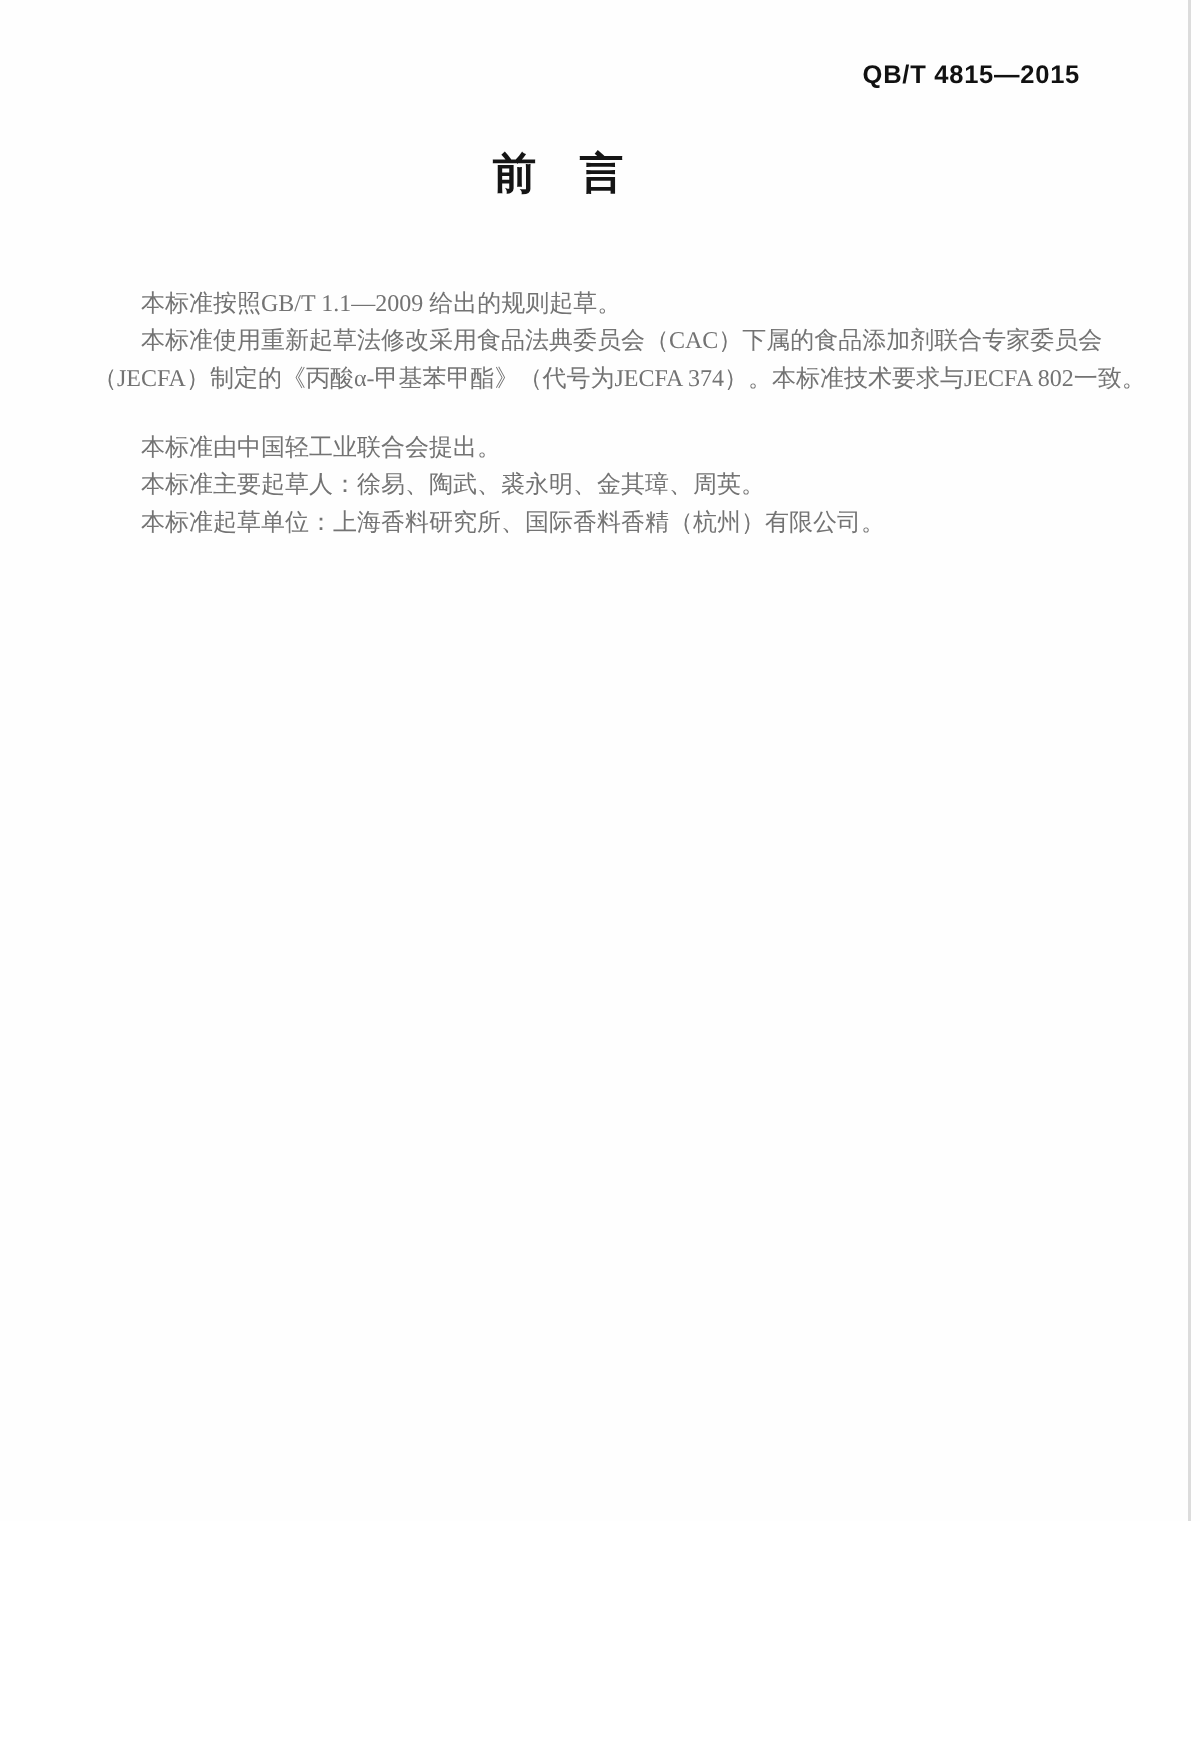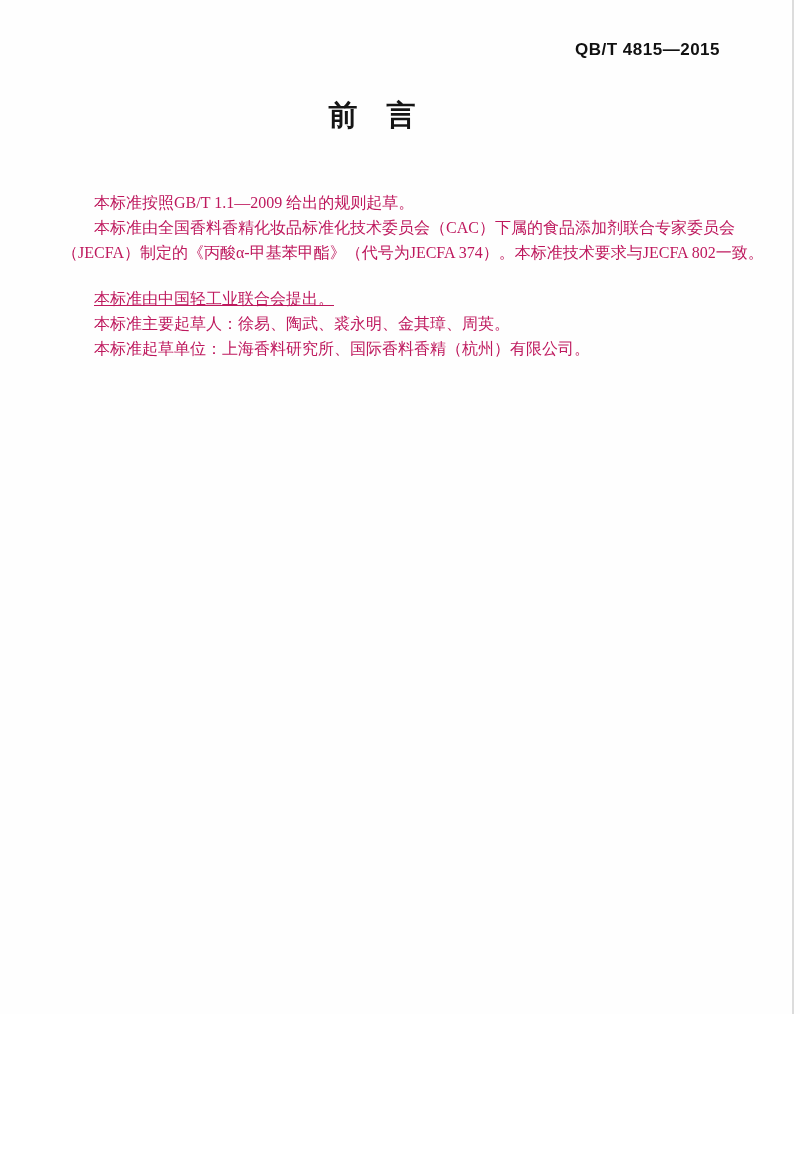--- a/index.html
+++ b/index.html
@@ -47,25 +47,25 @@
     font-size: 29px;
     color: #151515;
   }
   .foreword {
     position: absolute;
     left: 62px; top: 190px;
     width: 670px;
     font-size: 16px;
     font-weight: 500;
     line-height: 25px;
-    color: #be185d;
+    color: #737373;
   }
   .fw-line { white-space: nowrap; }
   .fw-line.indent { padding-left: 32px; }
-  .fw-line.gap-above { margin-top: 21px; text-decoration: underline; }
+  .fw-line.gap-above { margin-top: 21px; }
   .watermark {
     position: absolute;
     left: 366px; top: 1016px;
     font-family: "DejaVu Sans", "Liberation Sans", sans-serif;
     font-weight: bold;
     font-size: 68px;
     line-height: 1;
     letter-spacing: -1px;
     color: #e9e9e9;
     z-index: 1;
@@ -93,21 +93,21 @@
 <body>
 
 <div class="page">
 
   <div class="std-code">QB/T 4815—2015</div>
 
   <div class="doc-title">前　言</div>
 
   <div class="foreword">
     <div class="fw-line indent">本标准按照GB/T 1.1—2009 给出的规则起草。</div>
-    <div class="fw-line indent">本标准由全国香料香精化妆品标准化技术委员会（CAC）下属的食品添加剂联合专家委员会</div>
+    <div class="fw-line indent">本标准使用重新起草法修改采用食品法典委员会（CAC）下属的食品添加剂联合专家委员会</div>
     <div class="fw-line">（JECFA）制定的《丙酸α-甲基苯甲酯》（代号为JECFA 374）。本标准技术要求与JECFA 802一致。</div>
     <div class="fw-line indent gap-above">本标准由中国轻工业联合会提出。</div>
     <div class="fw-line indent">本标准主要起草人：徐易、陶武、裘永明、金其璋、周英。</div>
     <div class="fw-line indent">本标准起草单位：上海香料研究所、国际香料香精（杭州）有限公司。</div>
   </div>
 
   <div class="watermark">bzxz.net</div>
 
   <div class="page-number">1</div>
 

